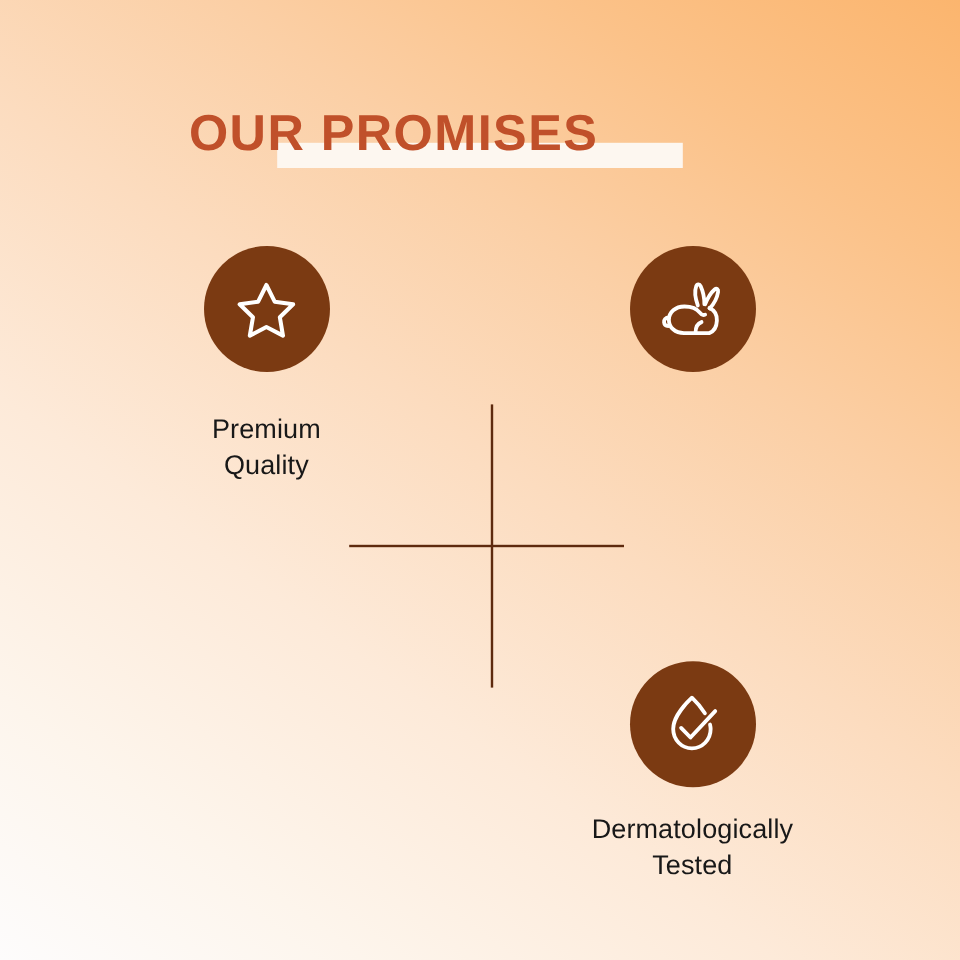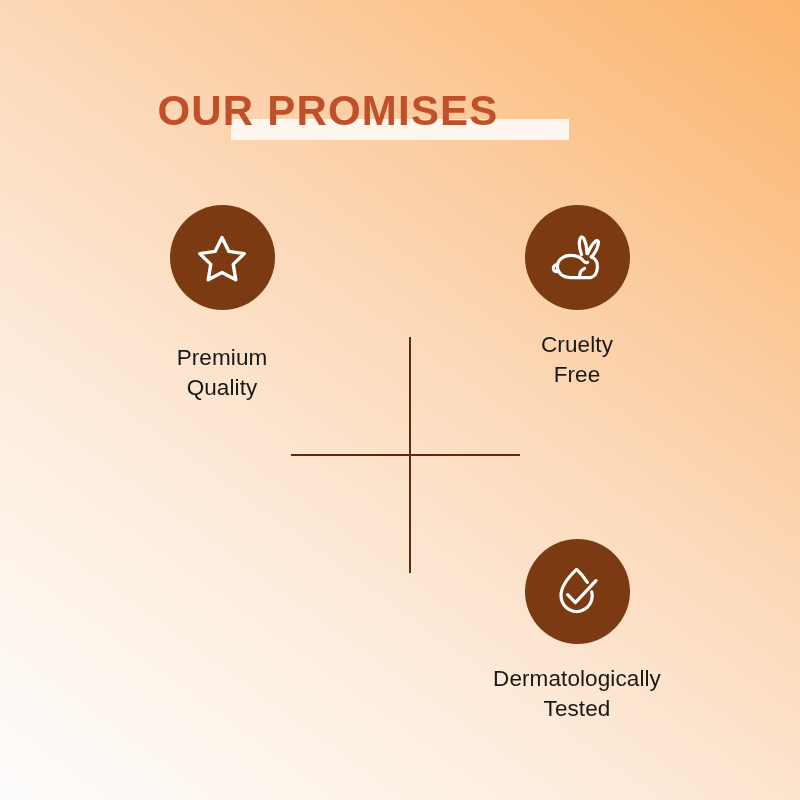--- a/index.html
+++ b/index.html
@@ -98,21 +98,21 @@
     position: absolute;
     width: 330px;
     display: flex;
     flex-direction: column;
     align-items: center;
   }
 
   #promise-premium-quality  { left: 57px;  top: 205px; gap: 13px; }
   #promise-cruelty-free     { left: 412px; top: 205px; }
   #promise-natural-products { left: 57px;  top: 525px; }
-  #promise-derm-tested      { left: 412px; top: 539px; justify-content: flex-end; }
+  #promise-derm-tested      { left: 412px; top: 551px; justify-content: flex-end; }
 
   .promise-icon-circle {
     width: 105px;
     height: 105px;
     border-radius: 50%;
     background: #7b3a12;
     display: flex;
     align-items: center;
     justify-content: center;
     flex: none;
@@ -179,22 +179,20 @@
                      C30.6 28.4 35.0 30.6 37.2 33.6
                      C38.6 35.5 40.0 36.0 41.6 35.2"></path>
 
             <path d="M33.6 50.4 C33.6 45.6 35.4 42.5 38.6 41.4"></path>
 
             <path d="M11.6 37.6 C8.4 37.6 7.2 39.6 7.4 41.6 C7.6 43.6 9.2 44.8 11.6 44.6"></path>
           </g>
         </svg>
       </span>
     </div>
-    <div class="promise-label">Cruelty
-Free</div>
   </div>
 
 
   <div class="promise" id="promise-derm-tested">
     <div class="promise-icon-circle">
       <span>
         <svg width="60" height="60" viewBox="0 0 60 60" fill="none">
           <g stroke="#ffffff" stroke-width="3.2" stroke-linejoin="round" stroke-linecap="round" fill="none">
 
             <path d="M40.4 20.4

